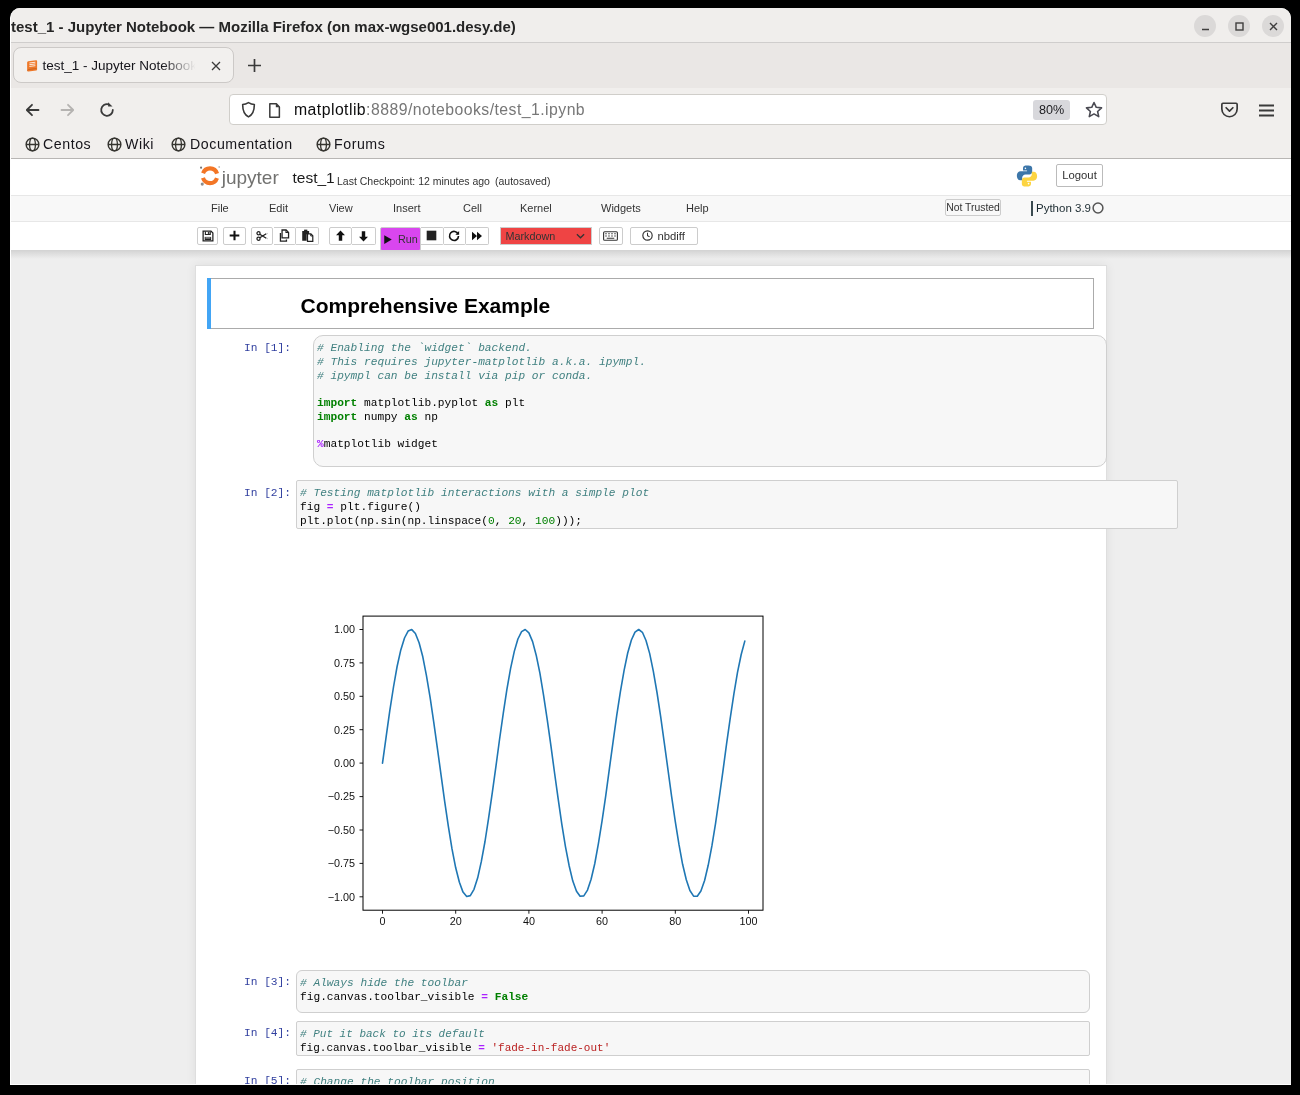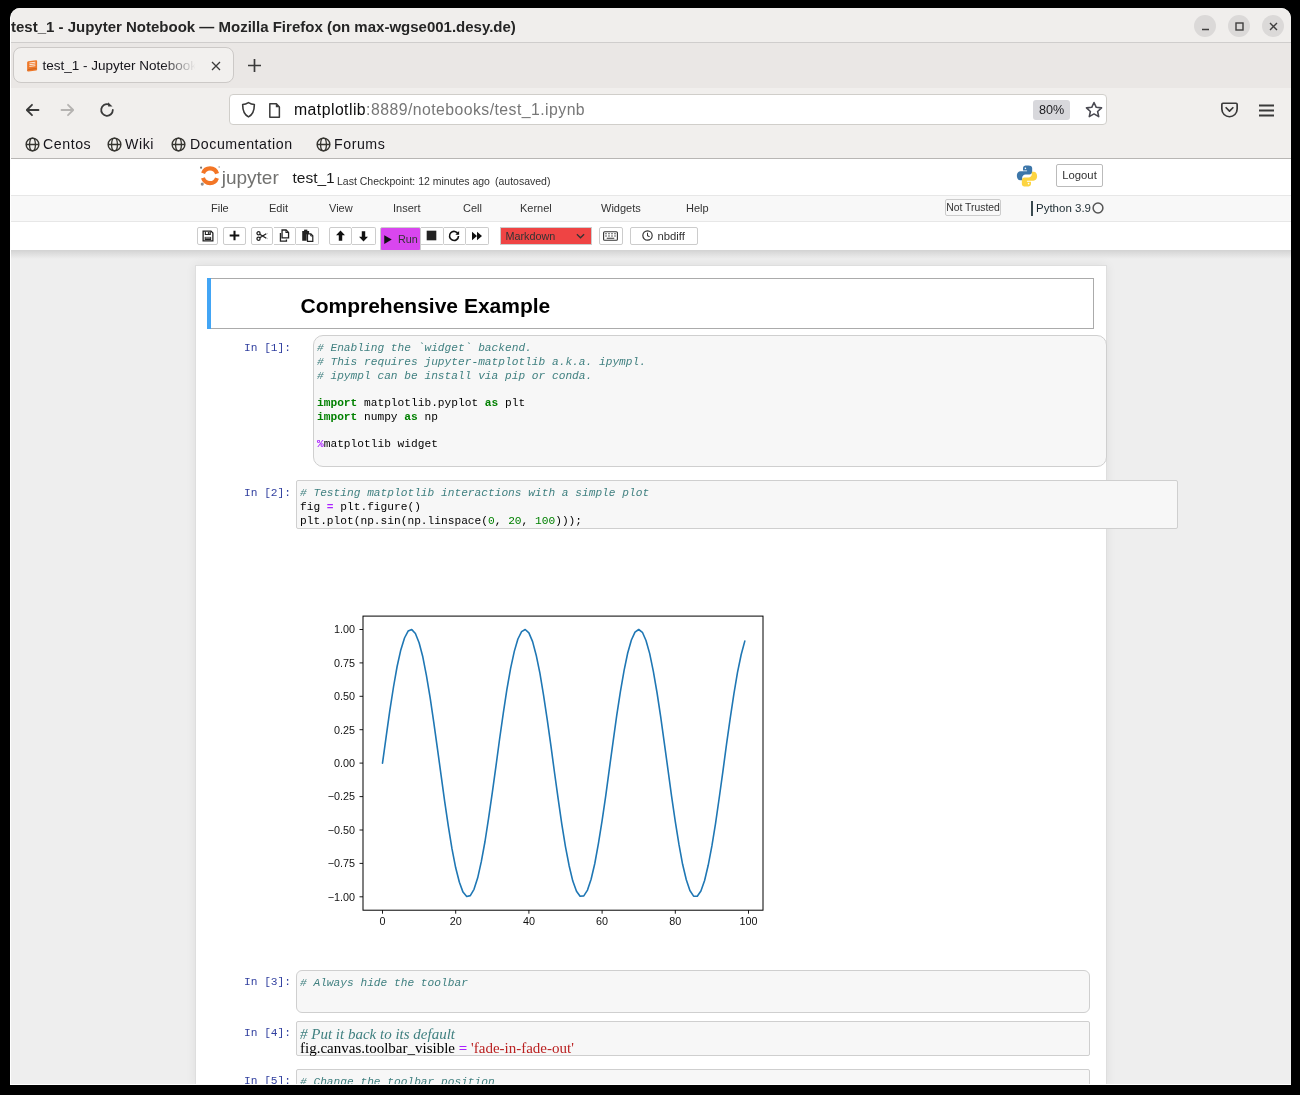--- a/index.html
+++ b/index.html
@@ -266,23 +266,23 @@
         <line x1="303.1" y1="340.2" x2="303.1" y2="343.7" stroke="#000" stroke-width="0.9"></line>
         <text x="303.1" y="355" text-anchor="middle" font-size="10.8" fill="#111">60</text>
         <line x1="376.3" y1="340.2" x2="376.3" y2="343.7" stroke="#000" stroke-width="0.9"></line>
         <text x="376.3" y="355" text-anchor="middle" font-size="10.8" fill="#111">80</text>
         <line x1="449.5" y1="340.2" x2="449.5" y2="343.7" stroke="#000" stroke-width="0.9"></line>
         <text x="449.5" y="355" text-anchor="middle" font-size="10.8" fill="#111">100</text>
 <path d="M83.5 193.1 L87.2 166.3 L90.8 140.6 L94.5 117.0 L98.1 96.5 L101.8 79.9 L105.5 68.0 L109.1 61.1 L112.8 59.6 L116.4 63.5 L120.1 72.7 L123.8 86.8 L127.4 105.3 L131.1 127.3 L134.7 151.9 L138.4 178.3 L142.1 205.3 L145.7 231.7 L149.4 256.6 L153.0 278.9 L156.7 297.8 L160.4 312.3 L164.0 322.1 L167.7 326.5 L171.3 325.6 L175.0 319.3 L178.7 307.8 L182.3 291.7 L186.0 271.5 L189.6 248.2 L193.3 222.7 L197.0 195.9 L200.6 169.0 L204.3 143.1 L207.9 119.3 L211.6 98.4 L215.3 81.4 L218.9 69.0 L222.6 61.6 L226.2 59.5 L229.9 62.9 L233.6 71.6 L237.2 85.2 L240.9 103.2 L244.5 124.9 L248.2 149.3 L251.9 175.6 L255.5 202.5 L259.2 229.1 L262.8 254.2 L266.5 276.8 L270.2 296.0 L273.8 311.1 L277.5 321.3 L281.1 326.3 L284.8 325.9 L288.5 320.1 L292.1 309.2 L295.8 293.5 L299.4 273.7 L303.1 250.7 L306.8 225.3 L310.4 198.6 L314.1 171.7 L317.7 145.7 L321.4 121.6 L325.1 100.4 L328.7 83.0 L332.4 70.0 L336.0 62.1 L339.7 59.5 L343.4 62.3 L347.0 70.5 L350.7 83.6 L354.3 101.2 L358.0 122.5 L361.7 146.8 L365.3 172.9 L369.0 199.8 L372.6 226.4 L376.3 251.7 L380.0 274.7 L383.6 294.3 L387.3 309.7 L390.9 320.5 L394.6 326.1 L398.3 326.2 L401.9 321.0 L405.6 310.5 L409.2 295.3 L412.9 275.9 L416.6 253.2 L420.2 228.0 L423.9 201.4 L427.5 174.4 L431.2 148.3 L434.9 123.9 L438.5 102.4 L442.2 84.5 L445.8 71.1" fill="none" stroke="#1f77b4" stroke-width="1.6" stroke-linejoin="round" stroke-linecap="round"></path>
 </svg>
   <div style="position:absolute;left:196px;top:816.9px;width:84px;text-align:right;font-family:'Liberation Mono',monospace;font-size:11.2px;line-height:13.65px;color:#303F9F">In&nbsp;[3]:</div>
       <div style="position:absolute;left:285px;top:810.8px;width:794px;height:43px;background:#f7f7f7;border:1px solid #cfcfcf;box-sizing:border-box;border-radius:6px">
-        <div style="padding:6.1px 0 0 3px;font-family:'Liberation Mono',monospace;font-size:11.2px;line-height:13.65px;color:#000;white-space:pre"><div><span style="color:#408080;font-style:italic"># Always hide the toolbar</span></div></div>
+        <div style="padding:6.1px 0 0 3px;font-family:'Liberation Mono',monospace;font-size:11.2px;line-height:13.65px;color:#000;white-space:pre"><div><span style="color:#408080;font-style:italic"># Always hide the toolbar</span></div><div>fig.canvas.toolbar_visible <span style="color:#AA22FF;font-weight:bold">=</span> <span style="color:#008000;font-weight:bold">False</span></div></div>
       </div>
   <div style="position:absolute;left:196px;top:867.9px;width:84px;text-align:right;font-family:'Liberation Mono',monospace;font-size:11.2px;line-height:13.65px;color:#303F9F">In&nbsp;[4]:</div>
       <div style="position:absolute;left:285px;top:861.8px;width:794px;height:35.4px;background:#f7f7f7;border:1px solid #cfcfcf;box-sizing:border-box;border-radius:2px">
-        <div style="padding:6.1px 0 0 3px;font-family:Liberation Serif, serif;font-size:15px;line-height:13.65px;color:#000;white-space:pre"><div><span style="color:#408080;font-style:italic"># Put it back to its default</span></div><div>fig.canvas.toolbar_visible <span style="color:#AA22FF;font-weight:bold">=</span> <span style="color:#BA2121">'fade-in-fade-out'</span></div></div>
+        <div style="padding:6.1px 0 0 3px;font-family:Liberation Mono, monospace;font-size:11px;line-height:13.65px;color:#000;white-space:pre"><div><span style="color:#408080;font-style:italic"># Put it back to its default</span></div><div>fig.canvas.toolbar_visible <span style="color:#AA22FF;font-weight:bold">=</span> <span style="color:#BA2121">'fade-in-fade-out'</span></div></div>
       </div>
   <div style="position:absolute;left:196px;top:916.0px;width:84px;text-align:right;font-family:'Liberation Mono',monospace;font-size:11.2px;line-height:13.65px;color:#303F9F">In&nbsp;[5]:</div>
       <div style="position:absolute;left:285px;top:909.9px;width:794px;height:35.4px;background:#f7f7f7;border:1px solid #cfcfcf;box-sizing:border-box;border-radius:2px">
         <div style="padding:6.1px 0 0 3px;font-family:'Liberation Mono',monospace;font-size:11.2px;line-height:13.65px;color:#000;white-space:pre"><div><span style="color:#408080;font-style:italic"># Change the toolbar position</span></div></div>
       </div>
  </div>
 </div>
 </body></html>

